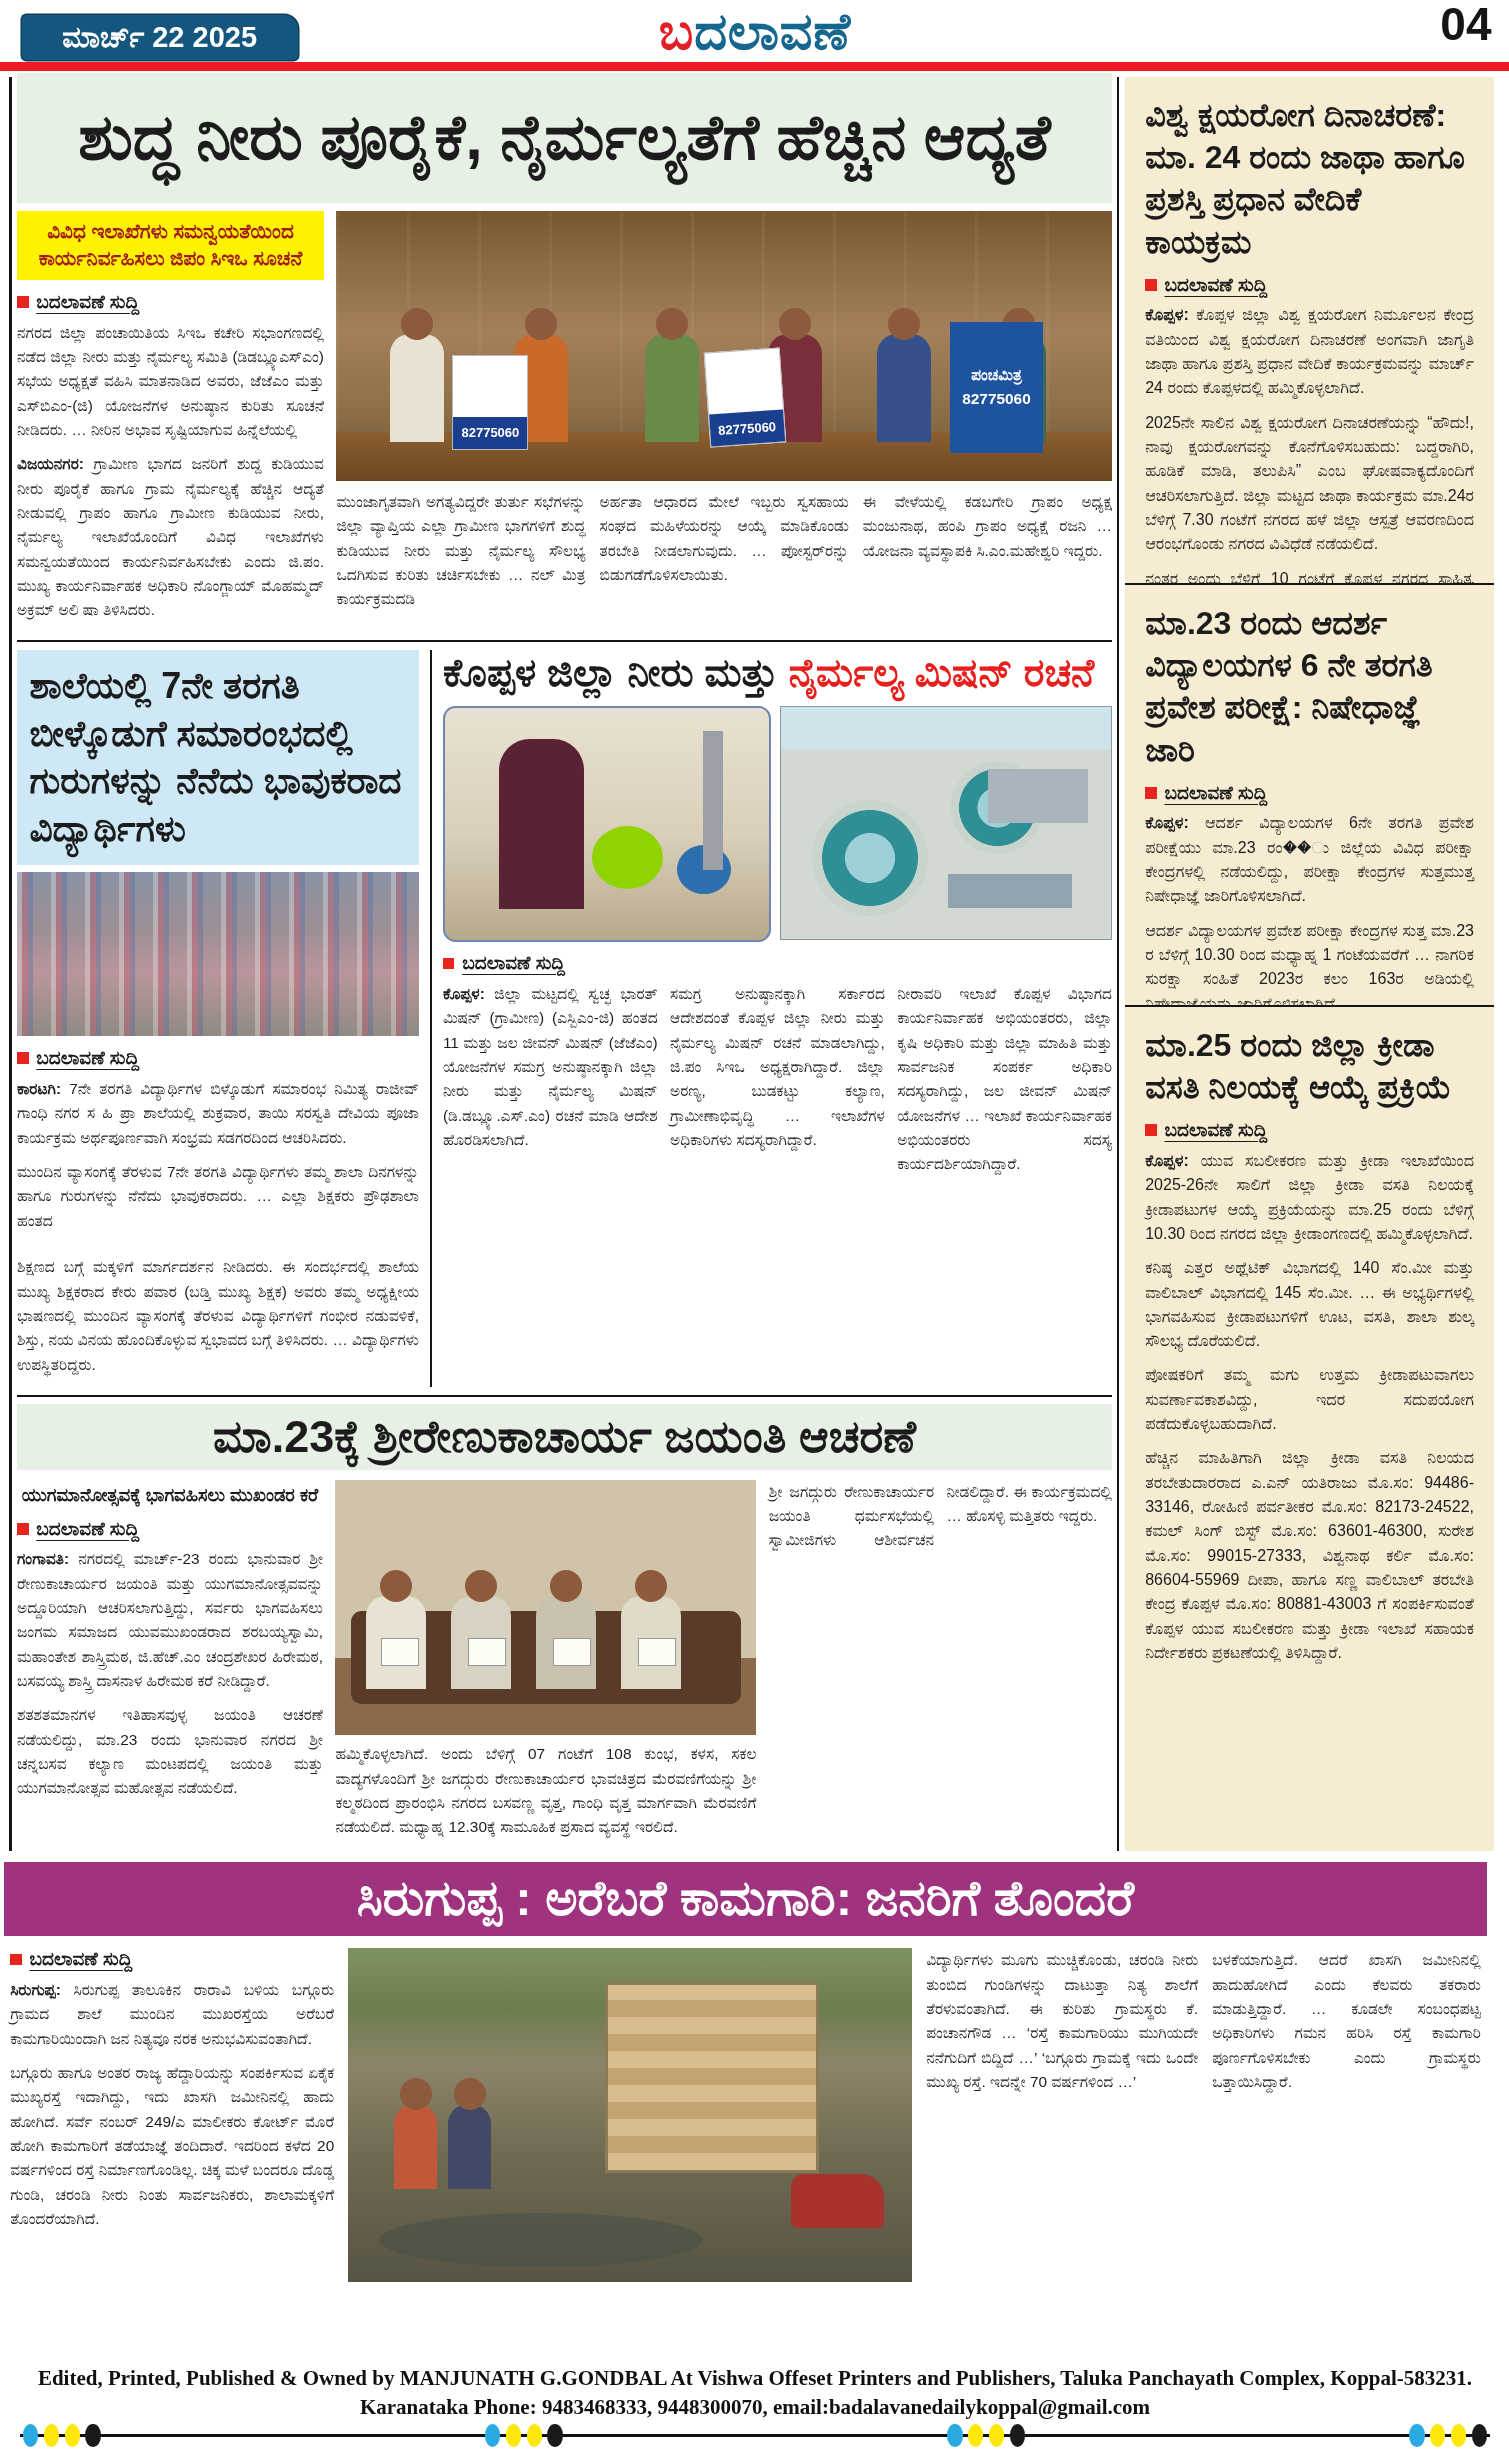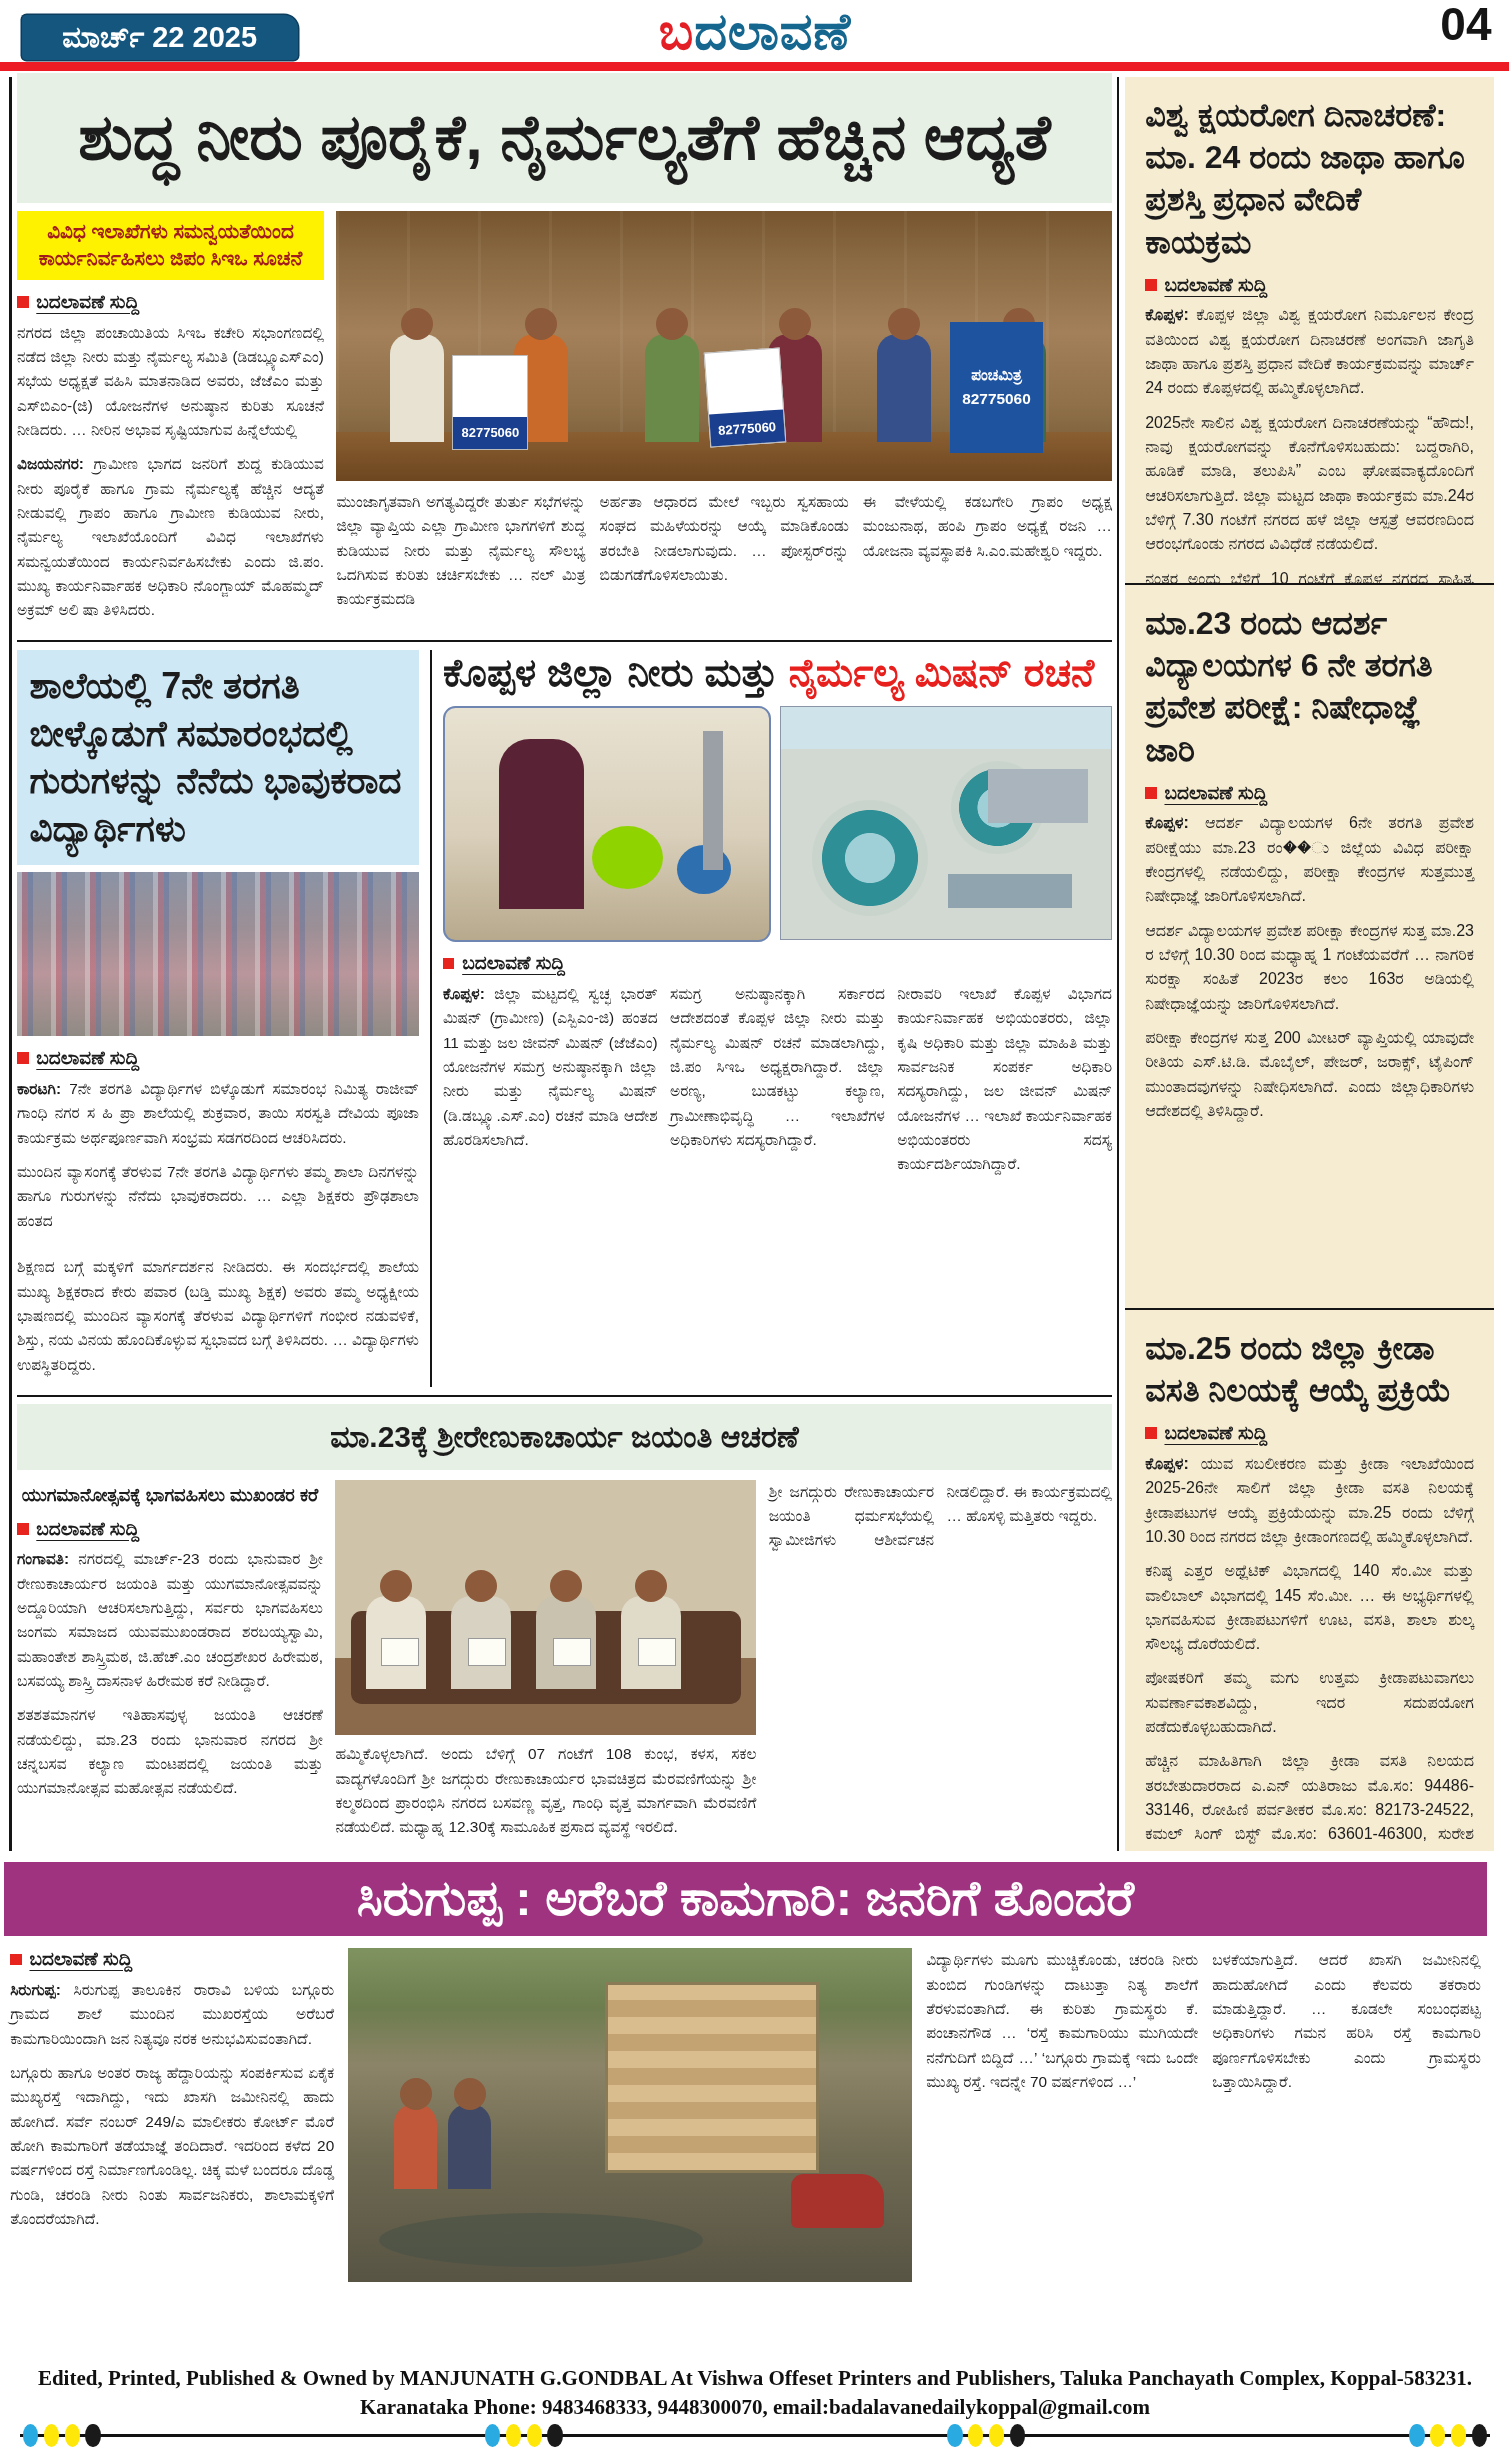--- a/index.html
+++ b/index.html
@@ -62,21 +62,21 @@
   .w-photos{display:flex;gap:9.3px;}
   .photo-woman{width:324px;height:232px;flex:none;border:2.3px solid #6f86b3;border-radius:12.4px;background:
       linear-gradient(180deg,#e8e2d2 0%,#d9cfba 55%,#b7a98c 100%);}
   .photo-plant{flex:1;height:232px;border:1.5px solid #8a96a8;background:
       linear-gradient(180deg,#cfe3ea 0 18%,#d2d8d2 18% 100%);}
   .tank{position:absolute;border-radius:50%;background:
       radial-gradient(circle,#9fd0d8 0 30%,#2e8f96 31% 58%,#c9d4cc 59% 100%);}
   .w-cols{display:flex;gap:12.4px;margin-top:6.2px;} .w-cols > div{flex:1;min-width:0;}
   
   .band2{height:66px;background:#e7f0e4;display:flex;align-items:center;justify-content:center;
-         font-size:30px;font-weight:bold;margin-top:3.1px;white-space:nowrap;}
+         font-size:45px;font-weight:bold;margin-top:3.1px;white-space:nowrap;}
   .s3{display:flex;gap:12.4px;margin-top:9.3px;}
   .s3-left{width:306px;flex:none;}
   .subhead2{font-size:18px;font-weight:bold;text-align:center;line-height:1.35;margin:3.1px 0 1.5px;}
   .s3-mid{width:421px;flex:none;}
   .photo-renuka{height:255px;background:linear-gradient(180deg,#cfc3a9 0 70%,#8a6a4a 70% 100%);}
   .sofa{position:absolute;bottom:31px;left:15.4px;right:15.4px;height:93px;background:#5a3b2a;border-radius:10.8px;}
   .paper{position:absolute;width:36px;height:26px;background:#fdfdf6;border:0.8px solid #999;}
   .s3-right{flex:1;min-width:0;columns:2;column-gap:12.4px;font-size:15.4px;line-height:1.58;text-align:justify;}
   
   .sirguppa{position:absolute;left:4px;top:1862px;width:1483px;}
@@ -89,21 +89,21 @@
   .truck{position:absolute;right:93px;top:34px;width:208px;height:185px;border:3.1px solid #8a7a55;background:
       repeating-linear-gradient(0deg,#d9bd8e 0 17px,#c3a372 17px 34px);}
   .moto{position:absolute;right:28px;bottom:54px;width:93px;height:54px;background:#a8332c;border-radius:12.4px 23px 6.2px 6.2px;}
   .puddle{position:absolute;left:31px;bottom:15.4px;width:324px;height:54px;border-radius:50%;background:rgba(70,80,70,.55);}
   .s4-c2{width:272px;flex:none;} .s4-c3{flex:1;min-width:0;}
   
   .rail{position:absolute;left:1117px;top:77px;width:377px;height:1774px;border-left:2.3px solid #151515;
         padding-left:6.2px;box-sizing:border-box;display:flex;flex-direction:column;}
   .rbox{background:#f6ecd2;padding:17px 20px;box-sizing:border-box;overflow:hidden;}
   .rbox + .rbox{border-top:2.3px solid #151515;}
-  .rb1{height:506px;} .rb2{height:725px;} .rb3{flex:1;}
+  .rb1{height:506px;} .rb2{height:422px;} .rb3{flex:1;}
   .r-head{font-size:32px;font-weight:bold;line-height:1.32;}
   .rbox .bt p{font-size:16px;line-height:1.52;}
   
   .pfoot{position:absolute;left:0;top:2364px;width:100%;text-align:center;
          font-family:"Liberation Serif", serif;color:#101010;}
   .f1,.f2{font-size:21px;font-weight:bold;line-height:1.4;}
   .f-rule{height:3.1px;background:#111;margin:10.8px 20px 0;}
   .dots{display:flex;justify-content:space-between;padding:0 23px;margin-top:-12.4px;}
   .dotg{display:flex;gap:5.4px;}
   .dot{width:15.4px;height:22.4px;border-radius:50%;}

